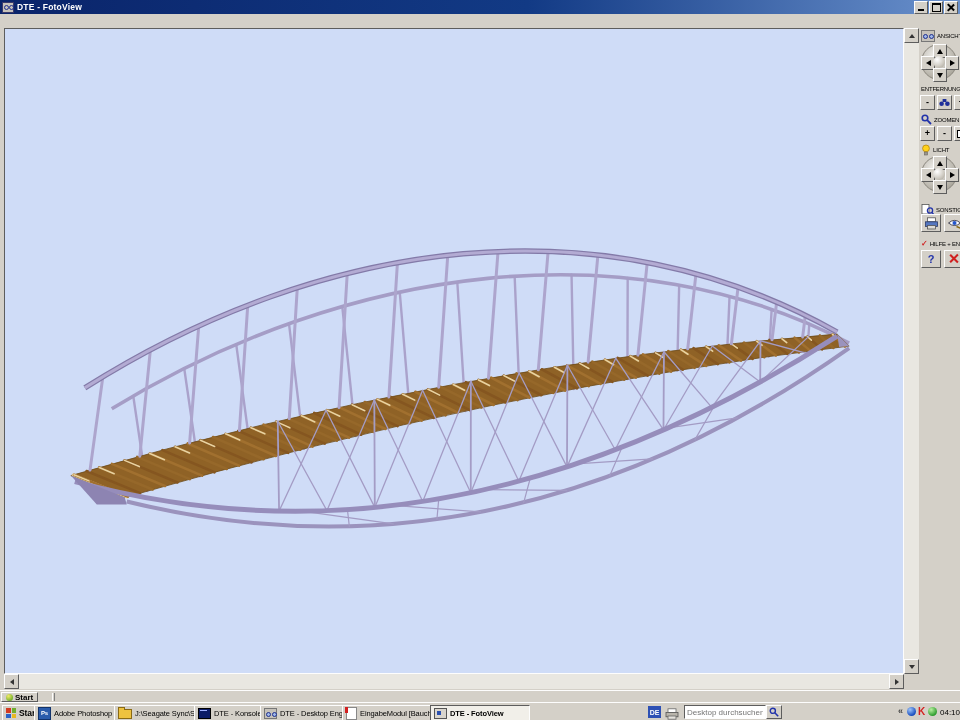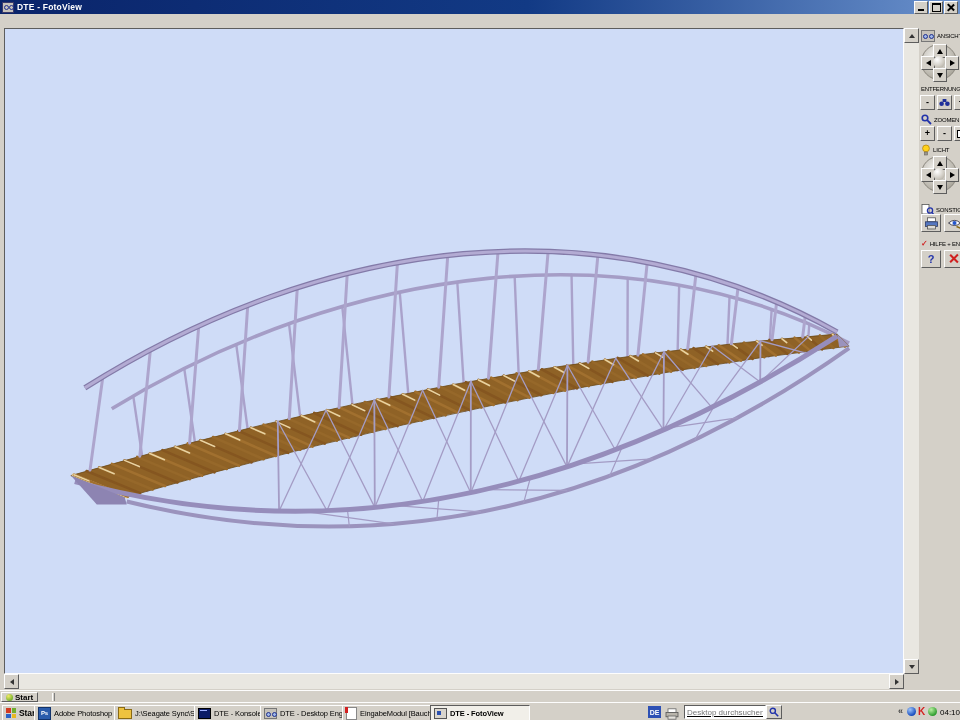--- a/index.html
+++ b/index.html
@@ -450,21 +450,21 @@
 
   <span class="abs de-ico" style="left:648px;top:3px;">DE</span>
   <span class="abs" style="left:664px;top:3px;">
     <svg width="16" height="12" viewBox="0 0 16 12">
       <rect x="4" y="0.8" width="8" height="3.6" fill="#fff" stroke="#666" stroke-width="0.8"></rect>
       <rect x="2" y="4.4" width="12" height="4.4" fill="#b9b5ac" stroke="#555" stroke-width="0.8"></rect>
       <rect x="4" y="8" width="8" height="3.2" fill="#e4e2dc" stroke="#666" stroke-width="0.8"></rect>
     </svg>
   </span>
 
-  <div class="abs" style="left:684px;top:2px;display:flex;align-items:center;text-decoration:underline;">
+  <div class="abs" style="left:684px;top:2px;display:flex;align-items:center;">
     <input class="search-input" type="text" placeholder="Desktop durchsuchen" style="">
     <span class="raised" style="width:16px;height:14px;display:flex;align-items:center;justify-content:center;box-sizing:border-box;">
       <svg width="10" height="10" viewBox="0 0 10 10">
         <circle cx="3.8" cy="3.8" r="2.6" fill="none" stroke="#2233aa" stroke-width="1.4"></circle>
         <line x1="5.8" y1="5.8" x2="9.2" y2="9.2" stroke="#2233aa" stroke-width="1.6"></line>
       </svg>
     </span>
   </div>
 
   <span class="abs" style="left:898px;top:4px;font-size:9px;font-weight:bold;color:#444;line-height:1;">«</span>

